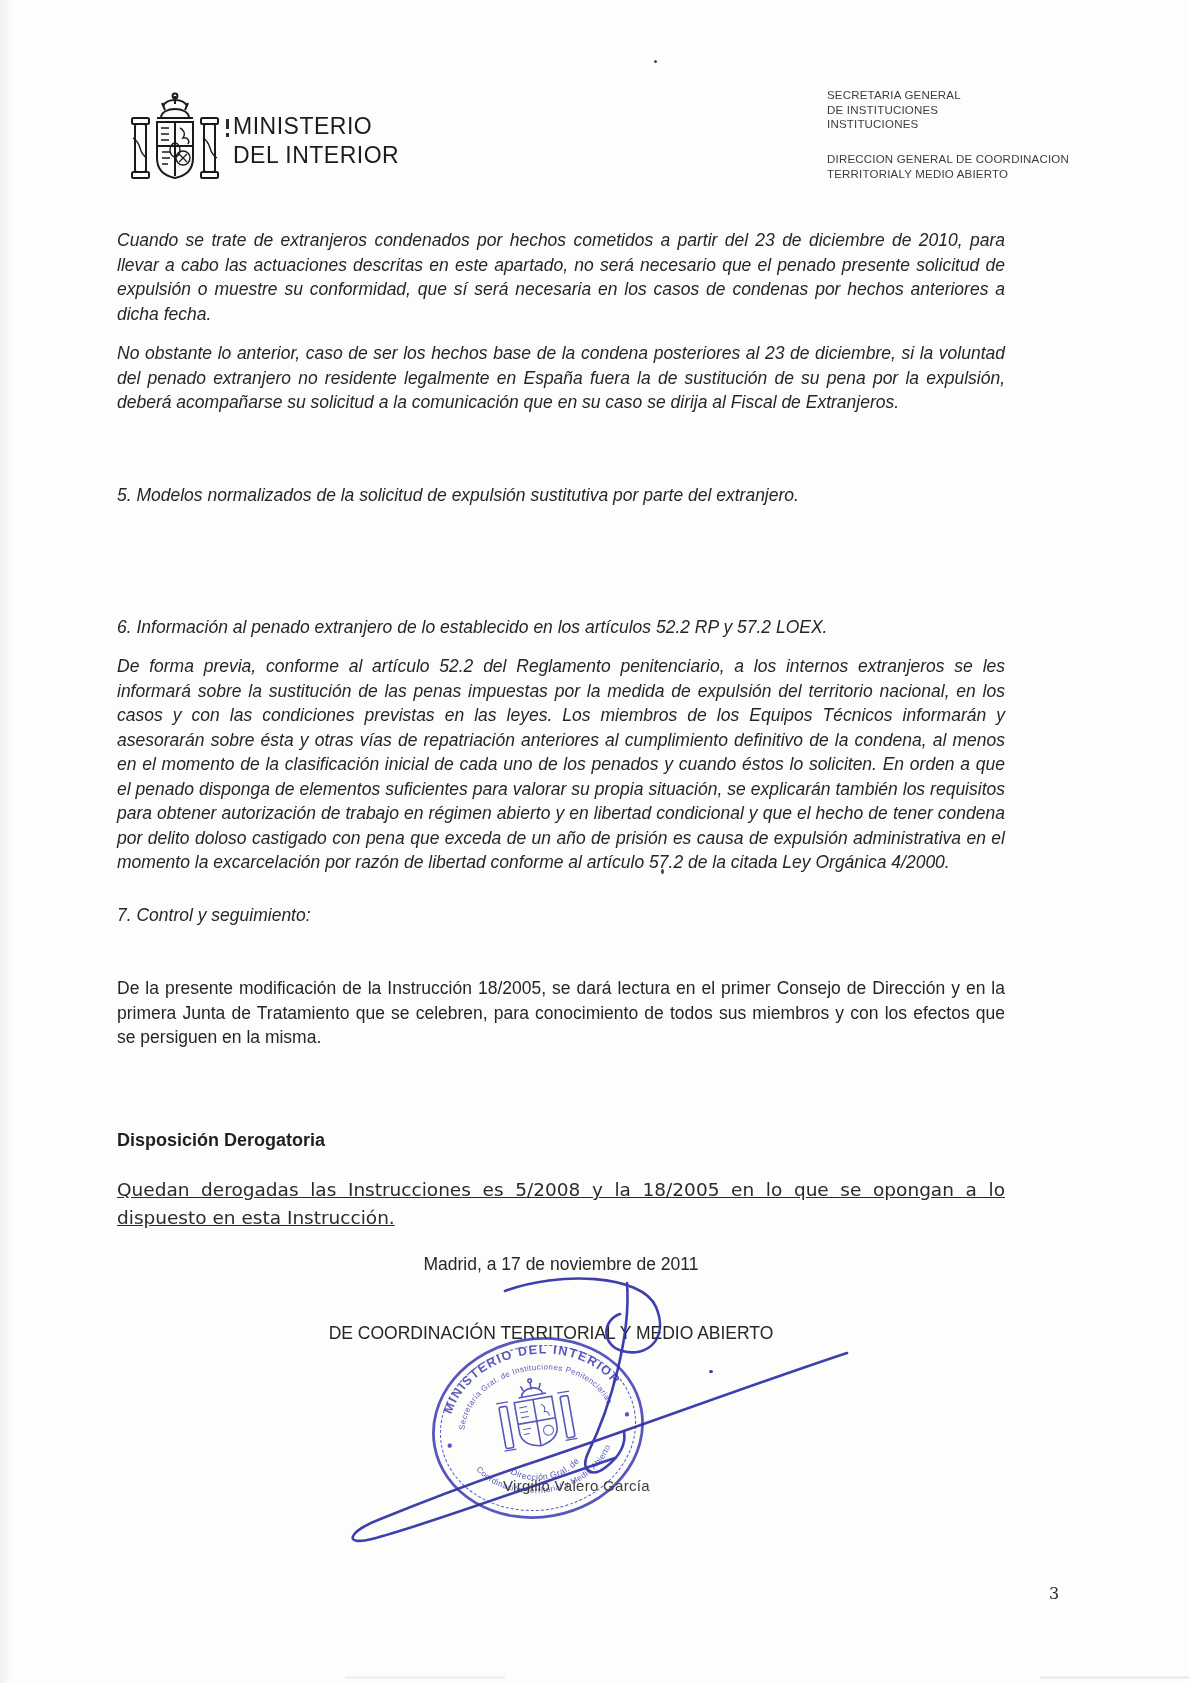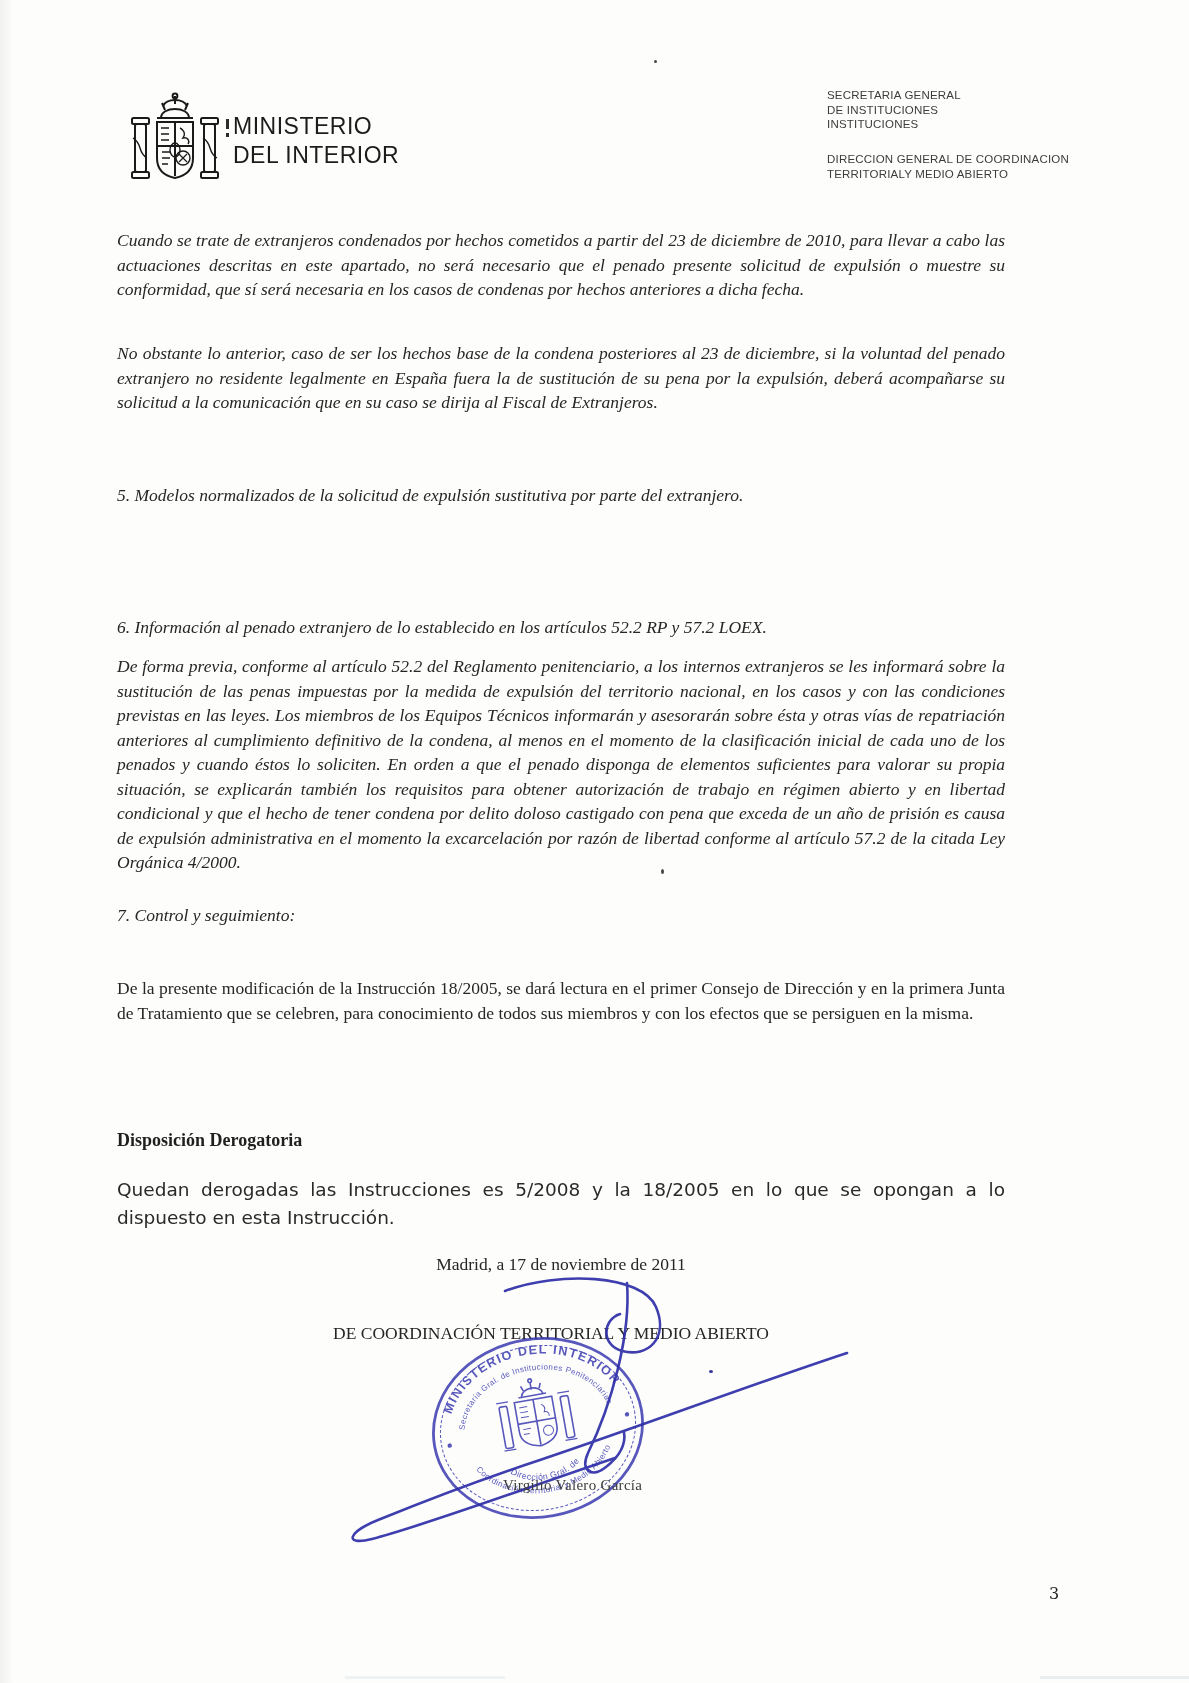--- a/index.html
+++ b/index.html
@@ -2,21 +2,21 @@
 <html><head>
 <meta charset="utf-8">
 <style>
   html,body{margin:0;padding:0;background:#9a9a9a;}
   .page{
     position:relative;width:1189px;height:1683px;margin:0 auto;
     background:#fdfdfc;overflow:hidden;
     font-family:"Liberation Sans",sans-serif;color:#242424;
   }
   .abs{position:absolute;}
-  p{margin:0;font-family:Liberation Serif, serif;}
+  p{margin:0;}
   .body-text{
     left:117px;width:888px;
     font-size:17.5px;line-height:24.5px;text-align:justify;
     color:#262626;
   }
   .it{font-style:italic;}
   .centered{text-align:center;}
   .ministry-title{
     font-size:23px;line-height:29px;letter-spacing:.5px;color:#1c1c1c;
   }
@@ -95,21 +95,21 @@
   </div>
 
   <p class="abs body-text it" style="top:228px;">Cuando se trate de extranjeros condenados por hechos cometidos a partir del 23 de diciembre de 2010, para llevar a cabo las actuaciones descritas en este apartado, no será necesario que el penado presente solicitud de expulsión o muestre su conformidad, que sí será necesaria en los casos de condenas por hechos anteriores a dicha fecha.</p>
   <p class="abs body-text it" style="top:341px;">No obstante lo anterior, caso de ser los hechos base de la condena posteriores al 23 de diciembre, si la voluntad del penado extranjero no residente legalmente en España fuera la de sustitución de su pena por la expulsión, deberá acompañarse su solicitud a la comunicación que en su caso se dirija al Fiscal de Extranjeros.</p>
   <p class="abs body-text it" style="top:483px;">5. Modelos normalizados de la solicitud de expulsión sustitutiva por parte del extranjero.</p>
   <p class="abs body-text it" style="top:615px;">6. Información al penado extranjero de lo establecido en los artículos 52.2 RP y 57.2 LOEX.</p>
   <p class="abs body-text it" style="top:654px;">De forma previa, conforme al artículo 52.2 del Reglamento penitenciario, a los internos extranjeros se les informará sobre la sustitución de las penas impuestas por la medida de expulsión del territorio nacional, en los casos y con las condiciones previstas en las leyes. Los miembros de los Equipos Técnicos informarán y asesorarán sobre ésta y otras vías de repatriación anteriores al cumplimiento definitivo de la condena, al menos en el momento de la clasificación inicial de cada uno de los penados y cuando éstos lo soliciten. En orden a que el penado disponga de elementos suficientes para valorar su propia situación, se explicarán también los requisitos para obtener autorización de trabajo en régimen abierto y en libertad condicional y que el hecho de tener condena por delito doloso castigado con pena que exceda de un año de prisión es causa de expulsión administrativa en el momento la excarcelación por razón de libertad conforme al artículo 57.2 de la citada Ley Orgánica 4/2000.</p>
   <p class="abs body-text it" style="top:903px;">7. Control y seguimiento:</p>
   <p class="abs body-text" style="top:976px;">De la presente modificación de la Instrucción 18/2005, se dará lectura en el primer Consejo de Dirección y en la primera Junta de Tratamiento que se celebren, para conocimiento de todos sus miembros y con los efectos que se persiguen en la misma.</p>
   <p class="abs body-text derog-heading" style="top:1128px;">Disposición Derogatoria</p>
-  <p class="abs body-text derog-para" style="top:1176px;">Quedan derogadas las Instrucciones es 5/2008 y la 18/2005 en lo que se opongan a lo dispuesto en esta Instrucción.</p>
+  <p class="abs body-text derog-para" style="top:1176px;text-decoration:underline;">Quedan derogadas las Instrucciones es 5/2008 y la 18/2005 en lo que se opongan a lo dispuesto en esta Instrucción.</p>
 
   <p class="abs body-text centered" style="top:1252px;">Madrid, a 17 de  noviembre de 2011</p>
   <p class="abs body-text centered" style="top:1321px;left:107px;">DE COORDINACIÓN TERRITORIAL Y MEDIO ABIERTO</p>
 
   <svg class="abs stamp-svg" style="left:427px;top:1333px;" width="222" height="190" viewBox="0 0 222 190">
     <g opacity="0.86" transform="rotate(-10 111 95)">
       <g fill="none" stroke-width="2.8" stroke="#3d3db2">
         <ellipse cx="111" cy="95" rx="105" ry="89"></ellipse>
         <ellipse cx="111" cy="95" rx="98" ry="82" stroke-width="1" stroke-dasharray="3 2"></ellipse>
         <ellipse cx="111" cy="95" rx="58" ry="46" stroke-width="0"></ellipse>

